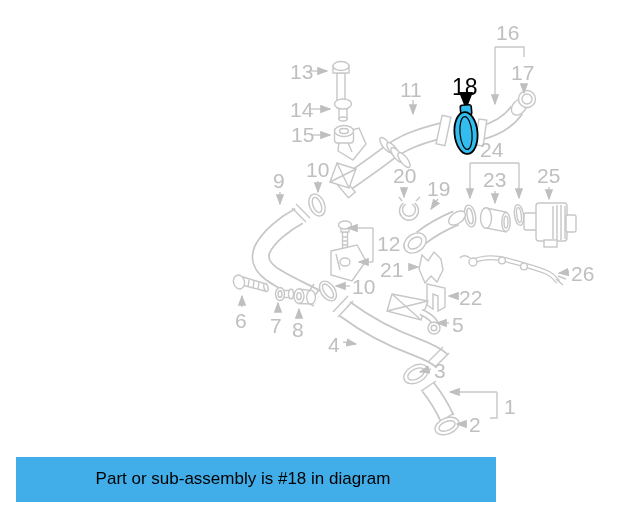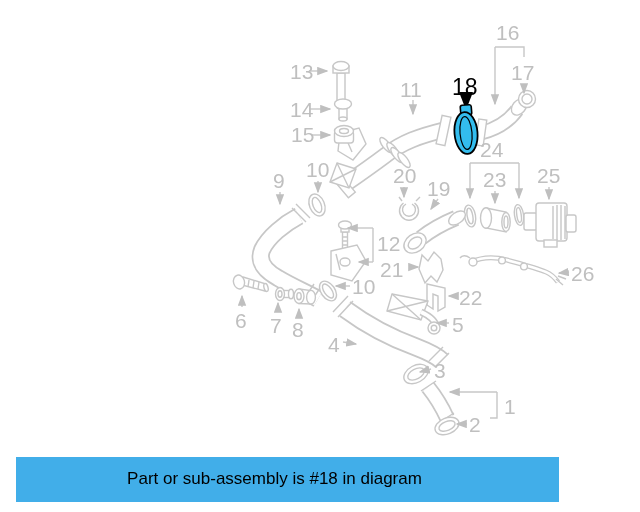--- a/index.html
+++ b/index.html
@@ -11,21 +11,21 @@
   .to{fill:none;stroke:var(--ln);}
   .ti{fill:none;stroke:#fff;}
   .pt{fill:#fff;stroke:var(--ln);stroke-width:1.4;}
   .ln{fill:none;stroke:var(--ln);stroke-width:1.4;}
   .ld{fill:none;stroke:var(--ln);stroke-width:1.4;marker-end:url(#ag);}
   .bk{fill:none;stroke:var(--ln);stroke-width:1.4;}
   .ldb{fill:none;stroke:var(--hlx);stroke-width:2;marker-end:url(#ab);}
   .cap{font:21px "Liberation Sans",sans-serif;fill:var(--cap);}
   .cap18{font:23px "Liberation Sans",sans-serif;fill:var(--hlx);}
   
-  .banner{position:absolute;left:16px;top:457px;width:543px;height:45px;
+  .banner{position:absolute;left:16px;top:457px;width:480px;height:45px;
           background:var(--banner-bg);color:var(--banner-tx);
           display:flex;flex-direction:column;justify-content:center;
           align-items:center;padding-right:26px;box-sizing:border-box;}
   .banner div{font-size:17px;line-height:18.5px;white-space:nowrap;}
 </style>
 </head>
 <body>
 
 <div id="stage">
 <svg width="640" height="512" viewBox="0 0 640 512">

